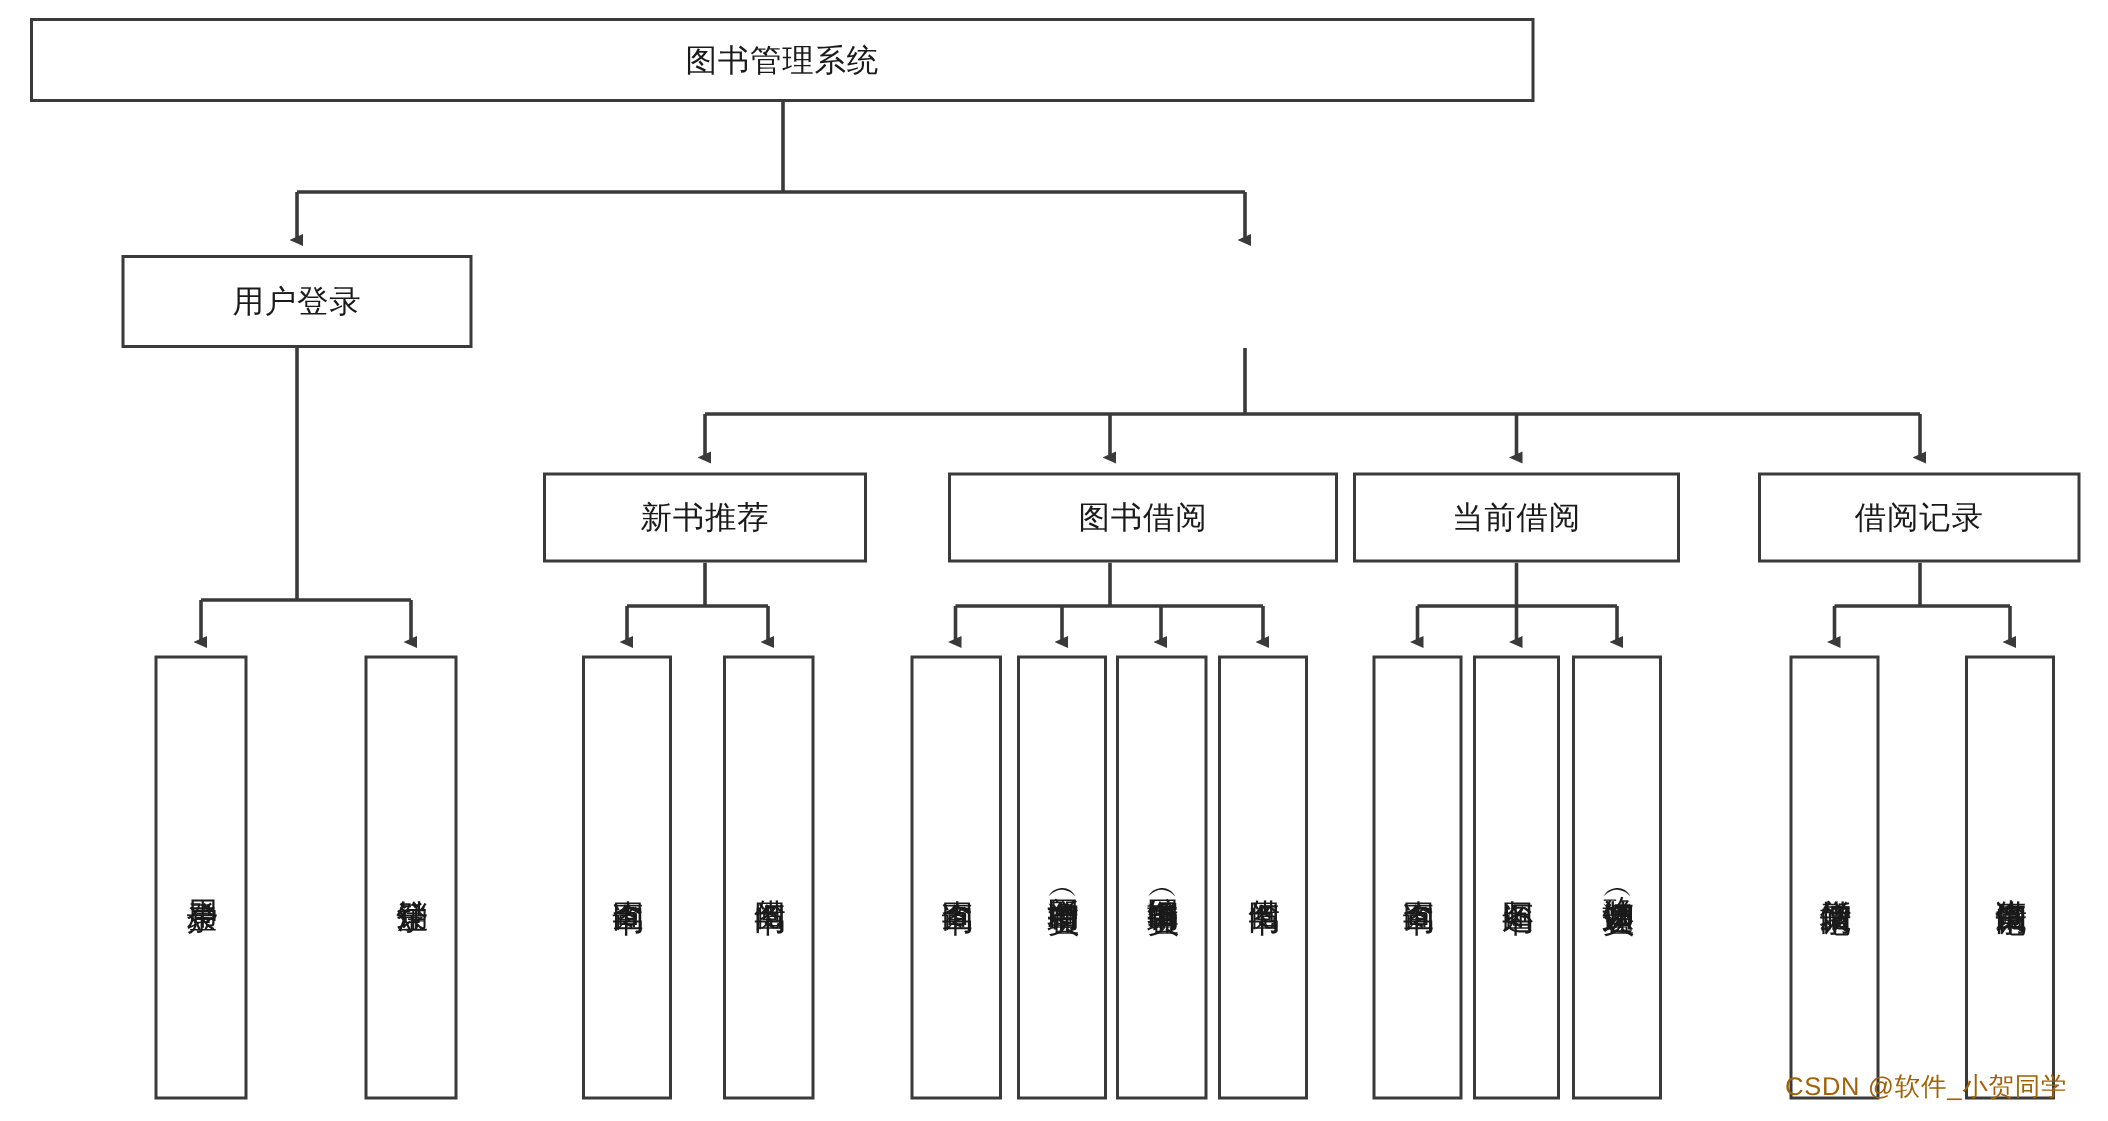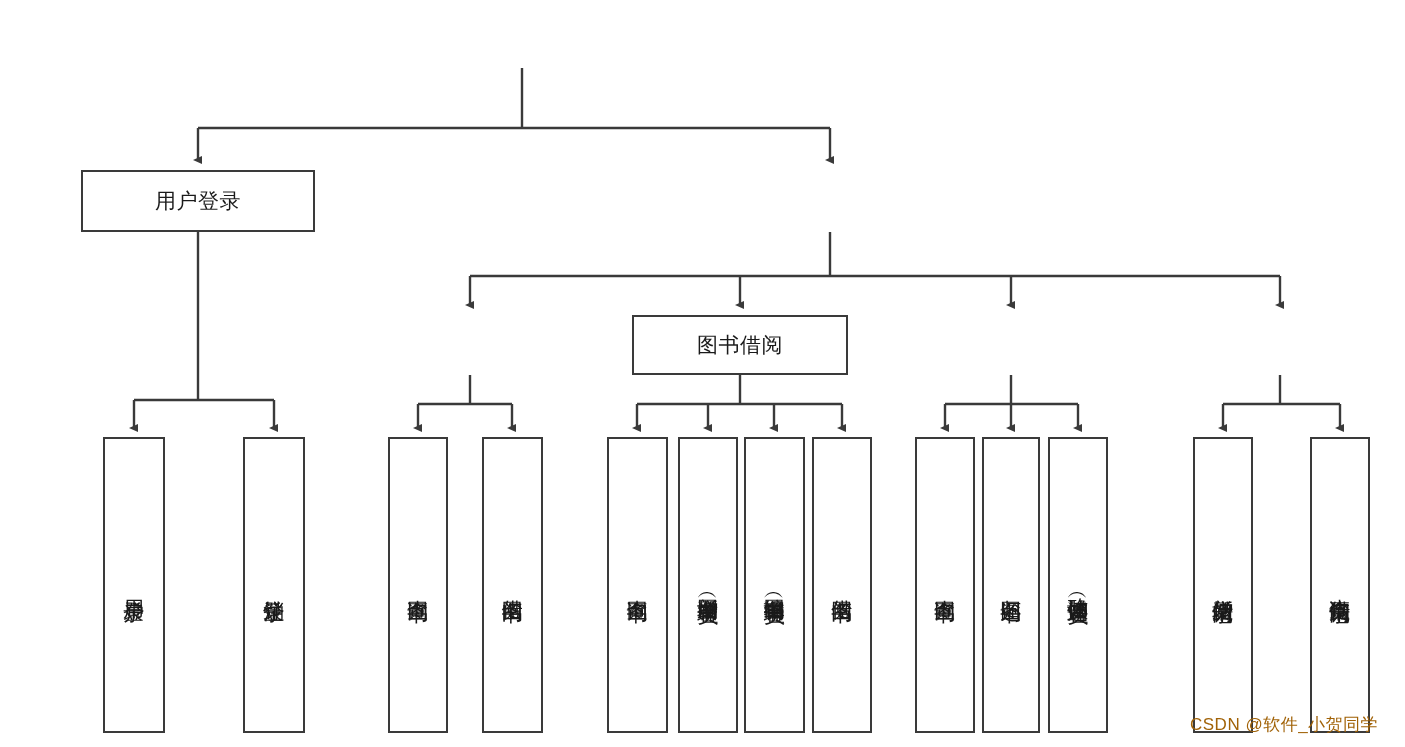--- a/index.html
+++ b/index.html
@@ -114,27 +114,39 @@
       <path d="M1011,404 L1011,428" marker-end="url(#arrow)"></path>
       <path d="M1078,404 L1078,428" marker-end="url(#arrow)"></path>
 
       <path d="M1280,375 L1280,404"></path>
       <path d="M1223,404 L1340,404"></path>
       <path d="M1223,404 L1223,428" marker-end="url(#arrow)"></path>
       <path d="M1340,404 L1340,428" marker-end="url(#arrow)"></path>
     </g>
   </svg>
 
+  <div class="node h" style="left:20px; top:12px; width:1003px; height:56px;">
+    <span>图书管理系统</span>
+  </div>
 
   <div class="node h" style="left:81px; top:170px; width:234px; height:62px;">
     <span>用户登录</span>
   </div>
 
-  <div class="node h" style="left:632px; top:315px; width:216px; height:60px;">
+  <div class="node h" style="left:362px; top:315px; width:216px; height:60px;">
+    <span>新书推荐</span>
+  </div>
+  <div class="node h" style="left:632px; top:315px; width:260px; height:60px;">
     <span>图书借阅</span>
+  </div>
+  <div class="node h" style="left:902px; top:315px; width:218px; height:60px;">
+    <span>当前借阅</span>
+  </div>
+  <div class="node h" style="left:1172px; top:315px; width:215px; height:60px;">
+    <span>借阅记录</span>
   </div>
 
   <div class="node v" style="left:103px; top:437px; width:62px; height:296px;">
     <span class="vtxt">用户登录</span>
   </div>
   <div class="node v" style="left:243px; top:437px; width:62px; height:296px;">
     <span class="vtxt">注销登录</span>
   </div>
 
   <div class="node v" style="left:388px; top:437px; width:60px; height:296px;">

